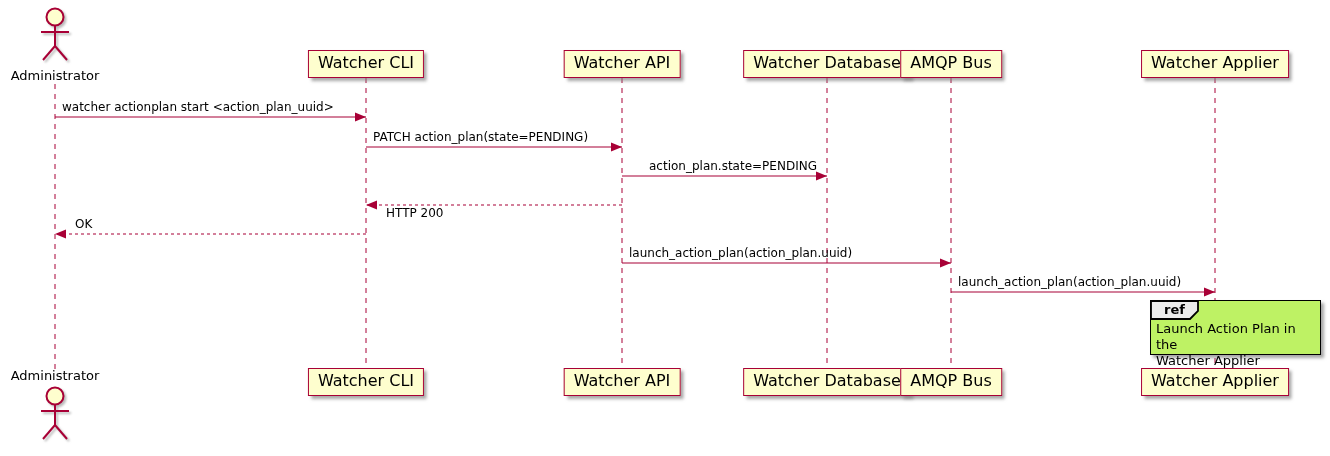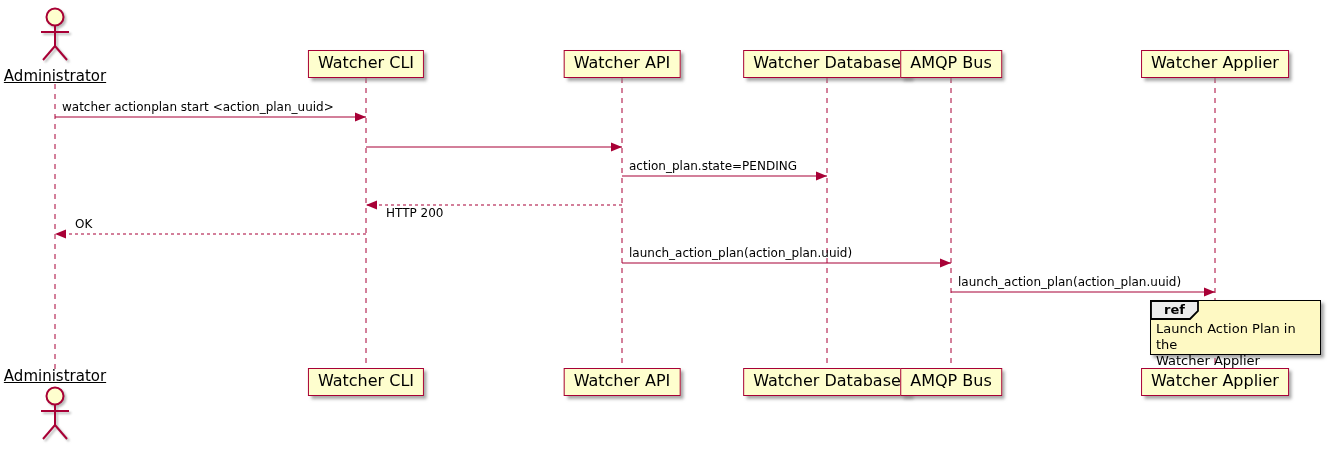--- a/index.html
+++ b/index.html
@@ -12,27 +12,27 @@
   #overlay { position:absolute; left:0; top:0; width:1330px; height:456px; }
   .pbox {
     position:absolute; transform:translateX(-50%);
     background:#FEFECE; border:1.7px solid #A80036;
     padding:4px 9px 5px 9px; font-size:16px; line-height:15px;
     white-space:nowrap; box-shadow:3px 3px 3px rgba(130,130,130,0.7);
     box-sizing:border-box;
   }
   .actor-label {
     position:absolute; transform:translateX(-50%);
-    font-size:15px; line-height:14px; white-space:nowrap;text-decoration:underline;
+    font-size:13px; line-height:14px; white-space:nowrap;
   }
   .msg-label {
     position:absolute; font-size:12px; line-height:14px; white-space:nowrap;
   }
   .refbox {
-    position:absolute; background:#fef9c3; border:1.8px solid #000;
+    position:absolute; background:#bef264; border:1.8px solid #000;
     box-shadow:3px 3px 3px rgba(130,130,130,0.7); box-sizing:border-box;
   }
   .ref-keyword {
     position:absolute; left:13px; top:1px;
     font-size:13px; font-weight:bold; line-height:16px;
   }
   .ref-text { position:absolute; left:5px; top:20px; font-size:13px; line-height:16px; }
   .ref-head-svg { position:absolute; left:-1px; top:-1px; }
 </style>
 </head>
@@ -69,21 +69,22 @@
       </g>
       <g stroke="#A80036" stroke-width="2" fill="none" style="filter: drop-shadow(2.5px 2.5px 1px rgba(130,130,130,0.55))">
         <circle cx="55" cy="396" r="8.5" fill="#FEFECE"></circle>
         <line x1="55" y1="404.5" x2="55" y2="425"></line>
         <line x1="41" y1="411" x2="69" y2="411"></line>
         <line x1="55" y1="425" x2="43" y2="439"></line>
         <line x1="55" y1="425" x2="67" y2="439"></line>
       </g>
     </svg>
 <div class="msg-label" style="left: 62px; top: 100px;">watcher actionplan start &lt;action_plan_uuid&gt;</div>
-    <div class="msg-label" style="left: 629px; top: 159px;">action_plan.state=PENDING</div>
+    <div class="msg-label" style="left: 373px; top: 130px;">PATCH action_plan(state=PENDING)</div>
+    <div class="msg-label" style="left: 649px; top: 159px;">action_plan.state=PENDING</div>
     <div class="msg-label" style="left: 386px; top: 188px; margin-top: 18px;">HTTP 200</div>
     <div class="msg-label" style="left: 75px; top: 217px;">OK</div>
     <div class="msg-label" style="left: 629px; top: 246px;">launch_action_plan(action_plan.uuid)</div>
     <div class="msg-label" style="left: 958px; top: 275px;">launch_action_plan(action_plan.uuid)</div>
     <div class="actor-label" style="left: 55px; top: 69px;">Administrator</div>
     <div class="actor-label" style="left: 55px; top: 369px;">Administrator</div>
     <div class="pbox" style="left: 366px; top: 50px; height: 28px;">Watcher CLI</div>
     <div class="pbox" style="left: 366px; top: 368px; height: 28px;">Watcher CLI</div>
     <div class="pbox" style="left: 622px; top: 50px; height: 28px;">Watcher API</div>
     <div class="pbox" style="left: 622px; top: 368px; height: 28px;">Watcher API</div>

